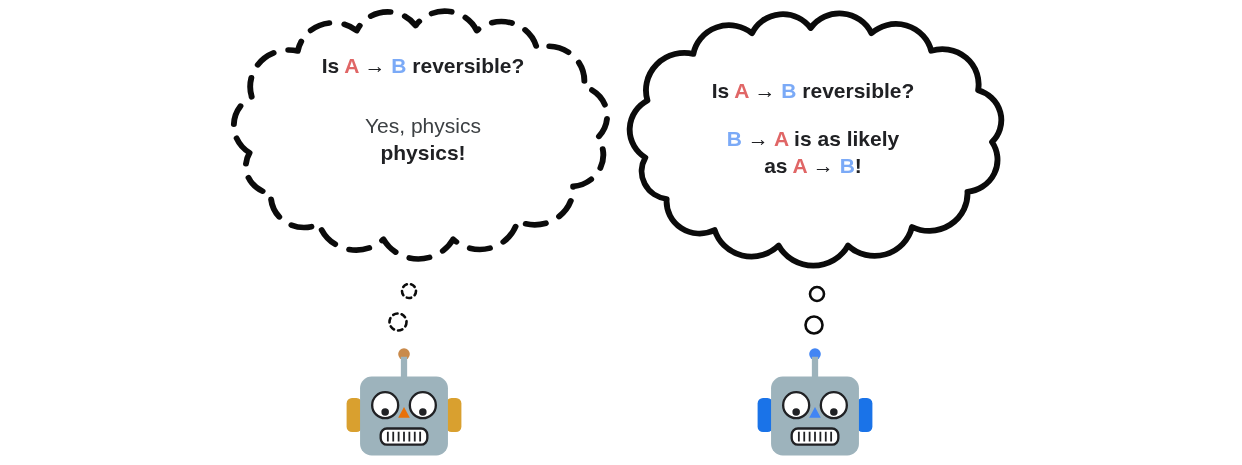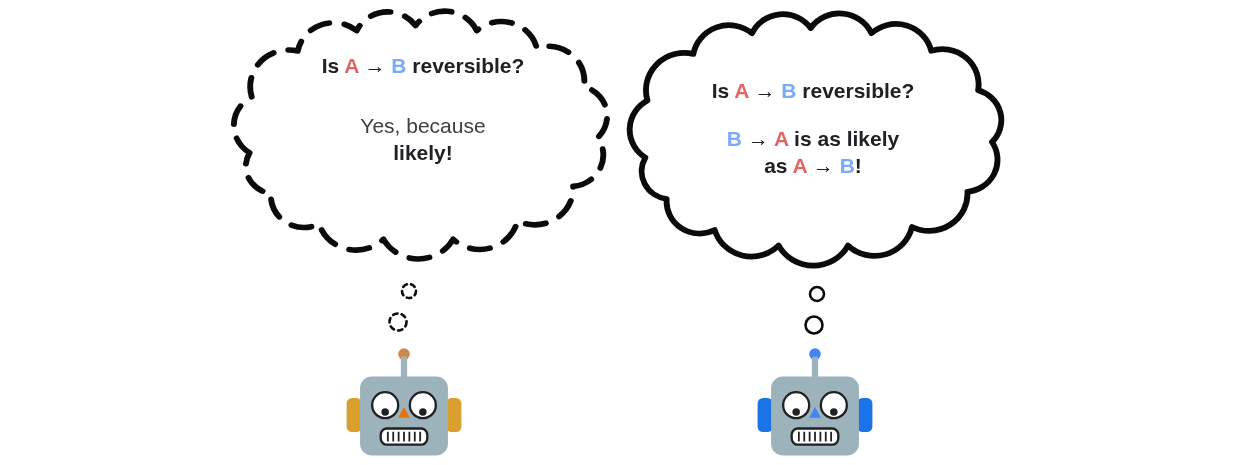--- a/index.html
+++ b/index.html
@@ -53,22 +53,22 @@
 <body>
 
 <div class="canvas">
 
   <svg class="cloud-svg cloud-dashed" style="left:196px; top:-5px;" width="450" height="285" viewBox="0 0 420 280" preserveAspectRatio="none">
     <path class="cloud-path" d="M 50 155 A 32 32 0 0 1 52 100 A 36 36 0 0 1 95 55 A 34 34 0 0 1 150 35 A 32 32 0 0 1 205 30 A 33 33 0 0 1 262 35 A 34 34 0 0 1 318 52 A 34 34 0 0 1 362 90 A 30 30 0 0 1 375 140 A 31 31 0 0 1 352 188 A 36 36 0 0 1 300 222 A 36 36 0 0 1 240 240 A 37 37 0 0 1 175 240 A 36 36 0 0 1 115 225 A 31 31 0 0 1 70 195 A 27 27 0 0 1 50 155 Z"></path>
   </svg>
 
   <div class="bubble-text" style="left:258px; top:52px; width:330px;">
     <div class="q-line gap-left"><span>Is </span><span class="letter-a">A</span><span> → </span><span class="letter-b">B</span><span> reversible?</span></div>
-    <div class="intro-line">Yes, because</div>
-    <div class="bold-line">likely!</div>
+    <div class="intro-line">Yes, physics</div>
+    <div class="bold-line">physics!</div>
   </div>
 
   <svg class="trail-svg trail-dashed" style="left:382px; top:280px;" width="46" height="56" viewBox="0 0 46 56">
     <circle class="trail-dot" cx="27" cy="11" r="7"></circle>
     <circle class="trail-dot" cx="16" cy="42" r="8.5"></circle>
   </svg>
 
   <svg class="robot-svg" style="left:341px; top:346px;" width="126" height="113" viewBox="0 0 140 126">
     <circle cx="70" cy="9" r="6.5" fill="#c98a4b"></circle>
     <rect class="robot-stem" x="66.5" y="12" width="7" height="24"></rect>

